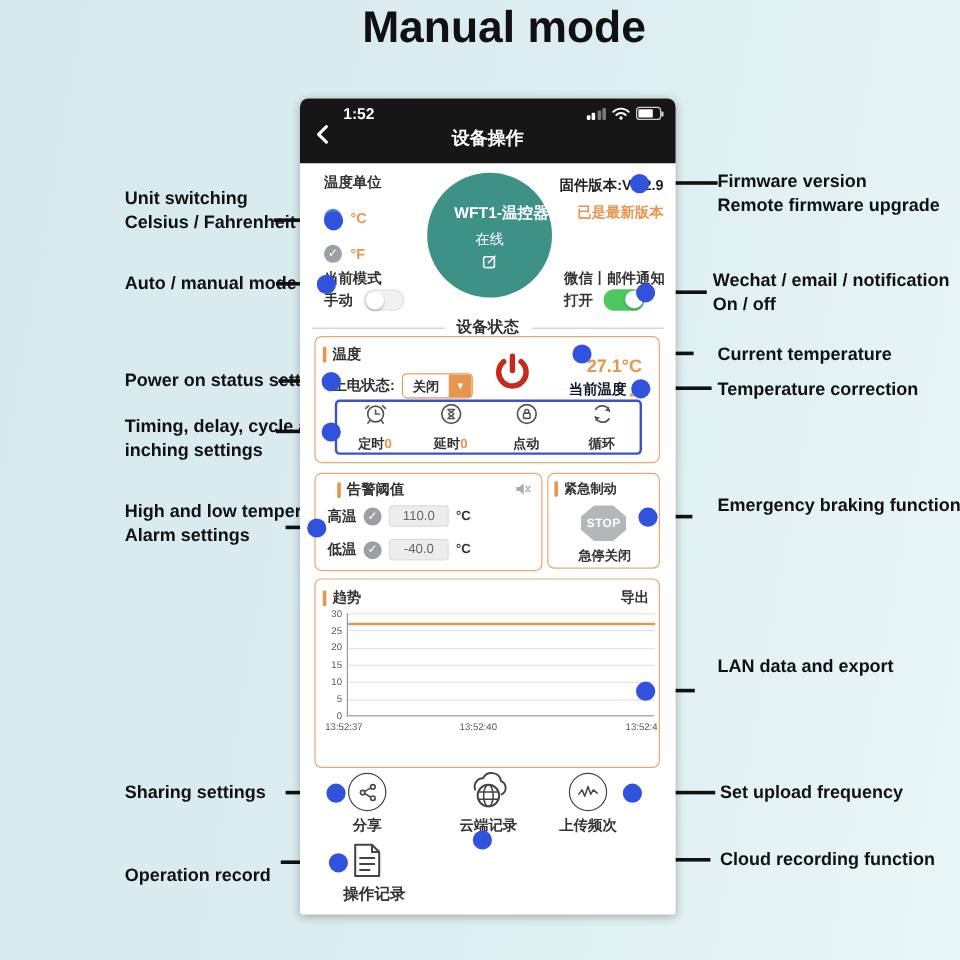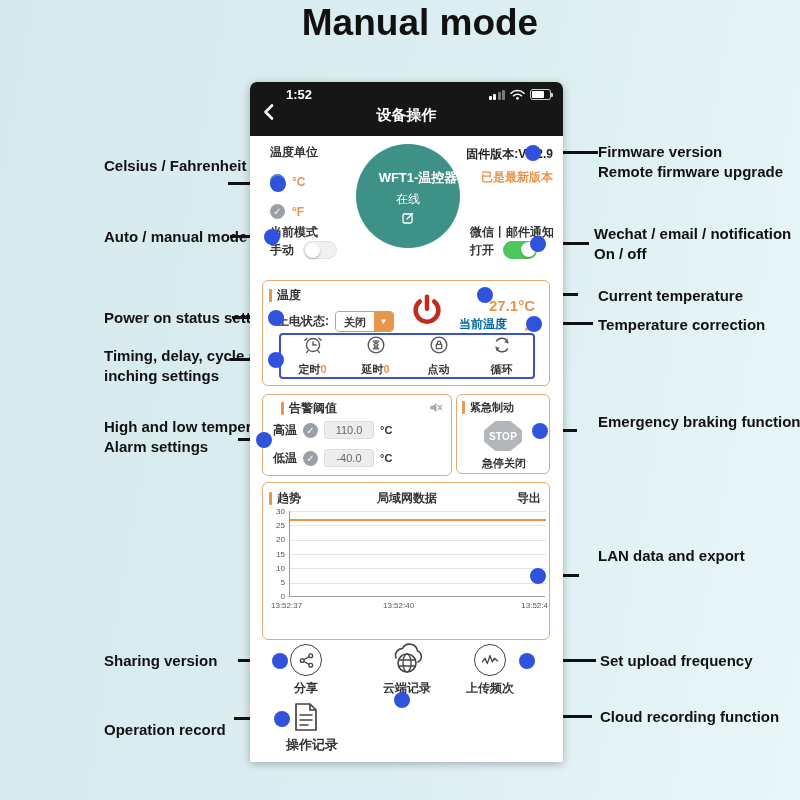--- a/index.html
+++ b/index.html
@@ -70,21 +70,21 @@
   .obox { border:1.5px solid #e5aa72; border-radius:6px; background:#fff; }
   .box-title { display:flex; align-items:center; gap:5px; font-size:12px; font-weight:700; color:#333; }
   .box-title::before { content:""; width:3px; height:13px; background:#e8954d; border-radius:1px; }
 
   .dd { display:inline-flex; align-items:stretch; border:1.5px solid #e8954d; border-radius:4px; overflow:hidden; height:21px; }
   .dd .val { font-size:11px; font-weight:700; color:#333; padding:3px 8px 0; background:#fff; }
   .dd .arrow { width:19px; background:#e8954d; color:#fff; font-size:8px; display:flex; align-items:center; justify-content:center; }
 
   .cur-temp { right:14px; top:16px; text-align:right; }
   .cur-temp .t { font-size:15px; font-weight:700; color:#e8954d; }
-  .cur-temp .lb { font-size:12px; font-weight:700; color:#0369a1; margin-top:2px; display:flex; align-items:center; gap:16px; }
+  .cur-temp .lb { font-size:12px; font-weight:700; color:#0f172a; margin-top:2px; display:flex; align-items:center; gap:1px; }
 
   .timer-box { left:16px; top:52px; width:256px; height:46px; border:2px solid #3b52c9; border-radius:4px;
                display:flex; background:#fff; }
   .timer-cell { flex:1; display:flex; flex-direction:column; align-items:center; justify-content:space-between; gap:2px; }
   .timer-cell .lb { font-size:11px; font-weight:700; color:#333; }
   .timer-cell .lb b { color:#e8954d; font-weight:700; }
 
   .al-row { display:flex; align-items:center; gap:6px; }
   .al-row .inp { width:50px; height:18px; background:#ededed; border:1px solid #ddd; border-radius:3px;
                  font-size:11px; color:#666; text-align:center; line-height:17px; }
@@ -170,20 +170,23 @@
   </div>
 
   <div class="abs cn" style="left:220px; top:142px;">微信丨邮件通知</div>
   <div class="abs tg-row" style="left:220px; top:159px;">
     <span class="cn">打开</span>
     <span class="toggle on">
         <span class="knob"></span>
       </span>
   </div>
 
+  <div class="abs divider">
+    <span>设备状态</span>
+  </div>
 
   <div class="abs obox" style="left:12px; top:198px; width:288px; height:106px;">
     <div class="abs box-title" style="left:6px; top:6px;">
       <span>温度</span>
     </div>
     <div class="abs" style="left:14px; top:30px; display:flex; align-items:center; gap:6px;">
       <span class="cn">上电状态:</span>
       <span class="dd">
         <span class="val">关闭</span>
         <span class="arrow">▼</span>
@@ -269,21 +272,20 @@
       <span>紧急制动</span>
     </div>
     <div class="abs stop-octagon" style="left:27px; top:26px;">STOP</div>
     <div class="abs cn" style="left:0; top:61px; width:94px; text-align:center; font-size:11px;">急停关闭</div>
   </div>
 
   <div class="abs obox" style="left:12px; top:400px; width:288px; height:158px;">
     <div class="abs box-title" style="left:6px; top:7px;">
       <span>趋势</span>
     </div>
-    <div class="abs chart-sub">局域网数据</div>
     <div class="abs chart-exp">导出</div>
 
     <span class="abs ylab" style="left:2px; top:24px;">30</span>
     <span class="abs ylab" style="left:2px; top:38px;">25</span>
     <span class="abs ylab" style="left:2px; top:52px;">20</span>
     <span class="abs ylab" style="left:2px; top:67px;">15</span>
     <span class="abs ylab" style="left:2px; top:81px;">10</span>
     <span class="abs ylab" style="left:2px; top:95px;">5</span>
     <span class="abs ylab" style="left:2px; top:109px;">0</span>
 
@@ -335,20 +337,21 @@
       <path d="M3 2h14l6 6v20H3z" stroke="#444" stroke-width="1.7" fill="none" stroke-linejoin="round"></path>
       <path d="M17 2v6h6" stroke="#444" stroke-width="1.7" fill="none" stroke-linejoin="round"></path>
       <path d="M7 13h12 M7 18h12 M7 23h8" stroke="#444" stroke-width="1.5" stroke-linecap="round"></path>
     </svg>
   </div>
   <div class="abs act-label" style="left:22px; top:654px; width:80px; font-size:13px;">操作记录</div>
 
 </div>
 
 <div class="abs ann" style="left:104px; top:156px;">
+  <div>Unit switching</div>
     <div class="ann-line2">Celsius / Fahrenheit</div>
 </div>
 <div class="abs hline" style="left:228px; top:182px; width:48px;"></div>
 <div class="abs dot" style="left:270px; top:176px;"></div>
 
 <div class="abs ann" style="left:104px; top:227px;">
   <div>Auto / manual mode</div>
 </div>
 <div class="abs hline" style="left:230px; top:235px; width:40px;"></div>
 <div class="abs dot" style="left:264px; top:229px;"></div>
@@ -367,21 +370,21 @@
 <div class="abs dot" style="left:268px; top:352px;"></div>
 
 <div class="abs ann" style="left:104px; top:417px;">
   <div>High and low temperature</div>
     <div class="ann-line2">Alarm settings</div>
 </div>
 <div class="abs hline" style="left:238px; top:438px; width:24px;"></div>
 <div class="abs dot" style="left:256px; top:432px;"></div>
 
 <div class="abs ann" style="left:104px; top:651px;">
-  <div>Sharing version</div>
+  <div>Sharing settings</div>
 </div>
 <div class="abs hline" style="left:238px; top:659px; width:40px;"></div>
 <div class="abs dot" style="left:272px; top:653px;"></div>
 
 <div class="abs ann" style="left:104px; top:720px;">
   <div>Operation record</div>
 </div>
 <div class="abs hline" style="left:234px; top:717px; width:46px;"></div>
 <div class="abs dot" style="left:274px; top:711px;"></div>
 

